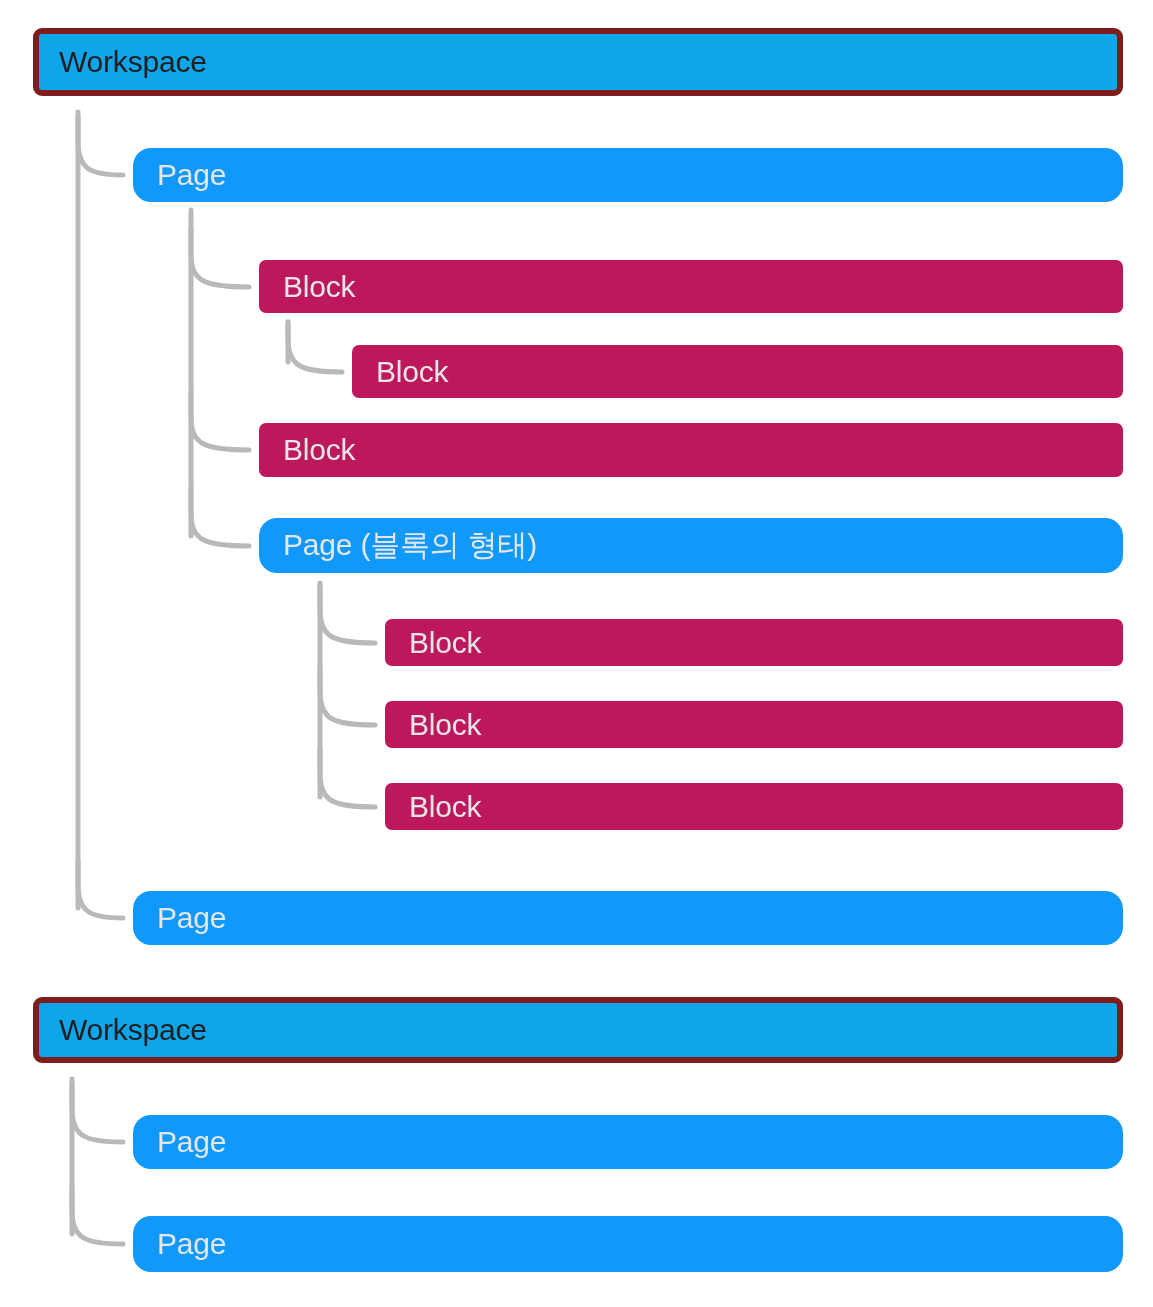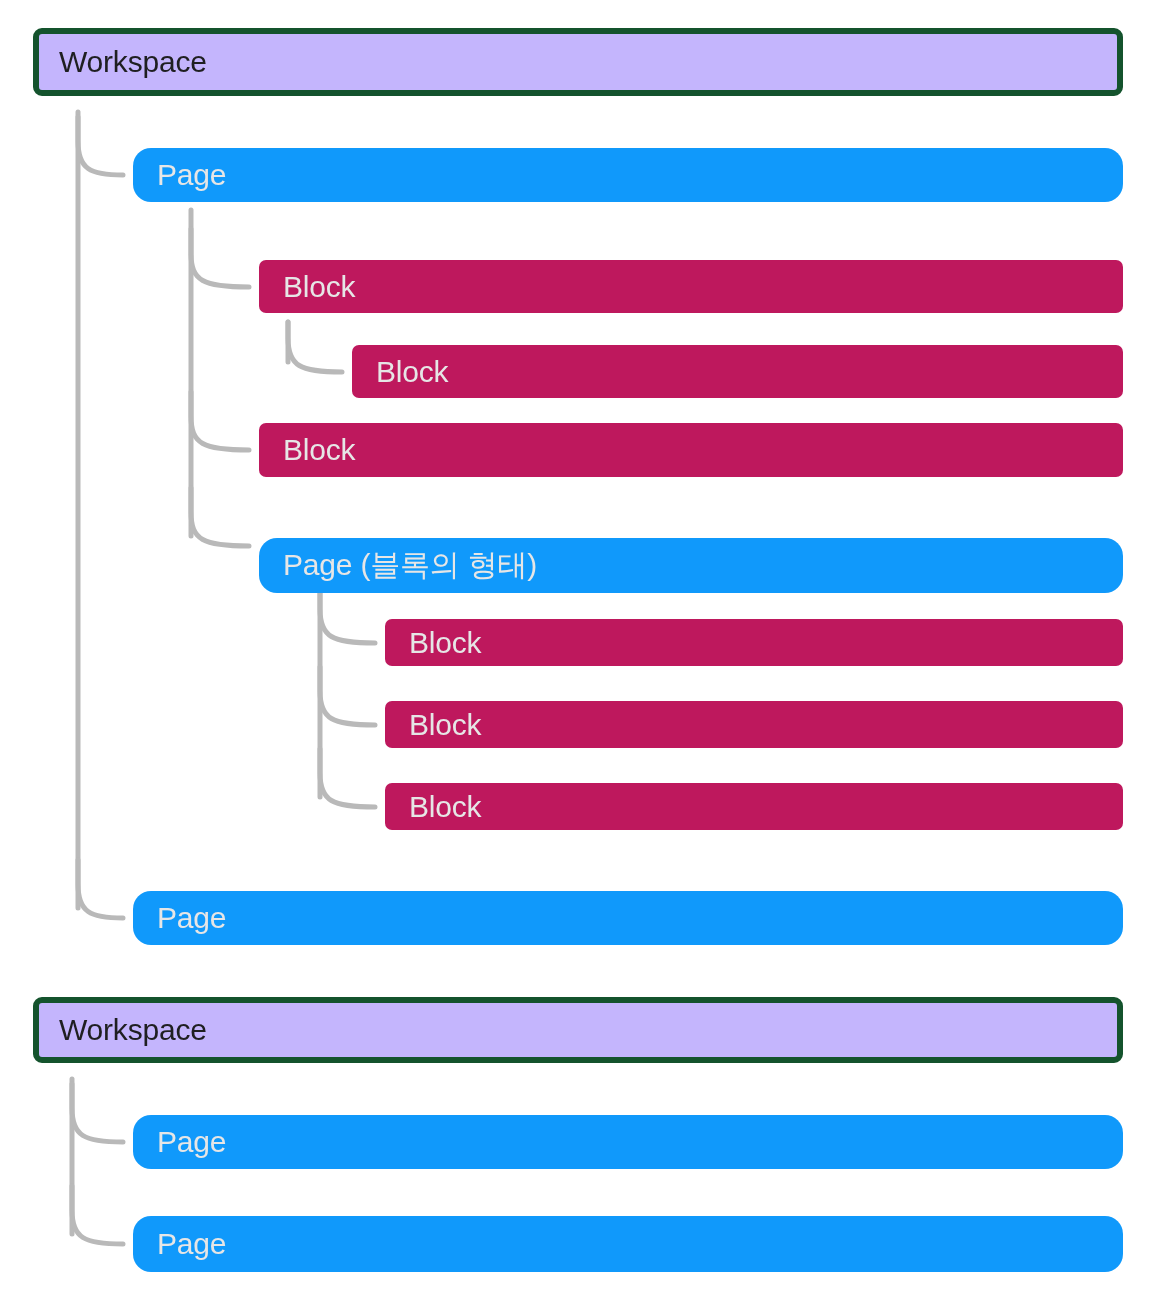--- a/index.html
+++ b/index.html
@@ -33,22 +33,22 @@
   
   .node {
     position: absolute;
     box-sizing: border-box;
     display: flex;
     align-items: center;
     z-index: 2;
   }
 
   .node-workspace {
-    background: #c4b5fd;
-    border: 6px solid #14532d;
+    background: #0ea5e9;
+    border: 6px solid #7f1d1d;
     border-radius: 9px;
     padding-left: 20px;
   }
   .node-workspace .node-label {
     color: #1f1f21;
     font-size: 30px;
     letter-spacing: -0.2px;
   }
 
   .node-page {
@@ -99,21 +99,21 @@
       </div>
       <div class="node node-block" style="left: 259px; top: 260px; width: 864px; height: 53px;">
         <span class="node-label">Block</span>
       </div>
       <div class="node node-block" style="left: 352px; top: 345px; width: 771px; height: 53px;">
         <span class="node-label">Block</span>
       </div>
       <div class="node node-block" style="left: 259px; top: 423px; width: 864px; height: 54px;">
         <span class="node-label">Block</span>
       </div>
-      <div class="node node-page" style="left: 259px; top: 538px; width: 864px; height: 55px;">
+      <div class="node node-page" style="left: 259px; top: 518px; width: 864px; height: 55px;">
         <span class="node-label">Page (블록의 형태)</span>
       </div>
       <div class="node node-block" style="left: 385px; top: 619px; width: 738px; height: 47px;">
         <span class="node-label">Block</span>
       </div>
       <div class="node node-block" style="left: 385px; top: 701px; width: 738px; height: 47px;">
         <span class="node-label">Block</span>
       </div>
       <div class="node node-block" style="left: 385px; top: 783px; width: 738px; height: 47px;">
         <span class="node-label">Block</span>

